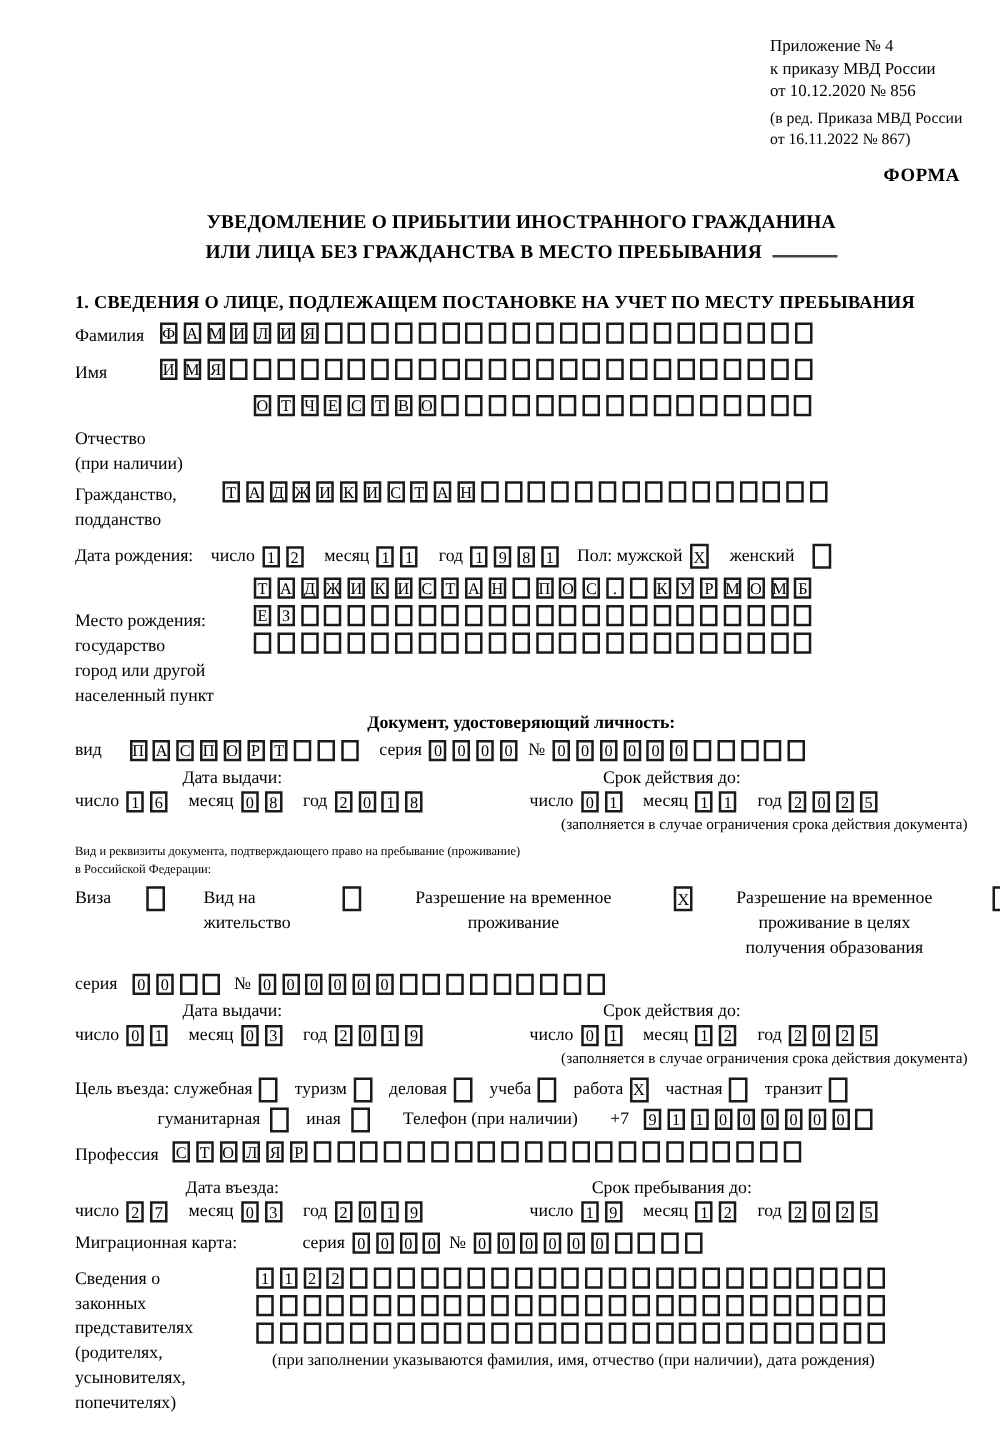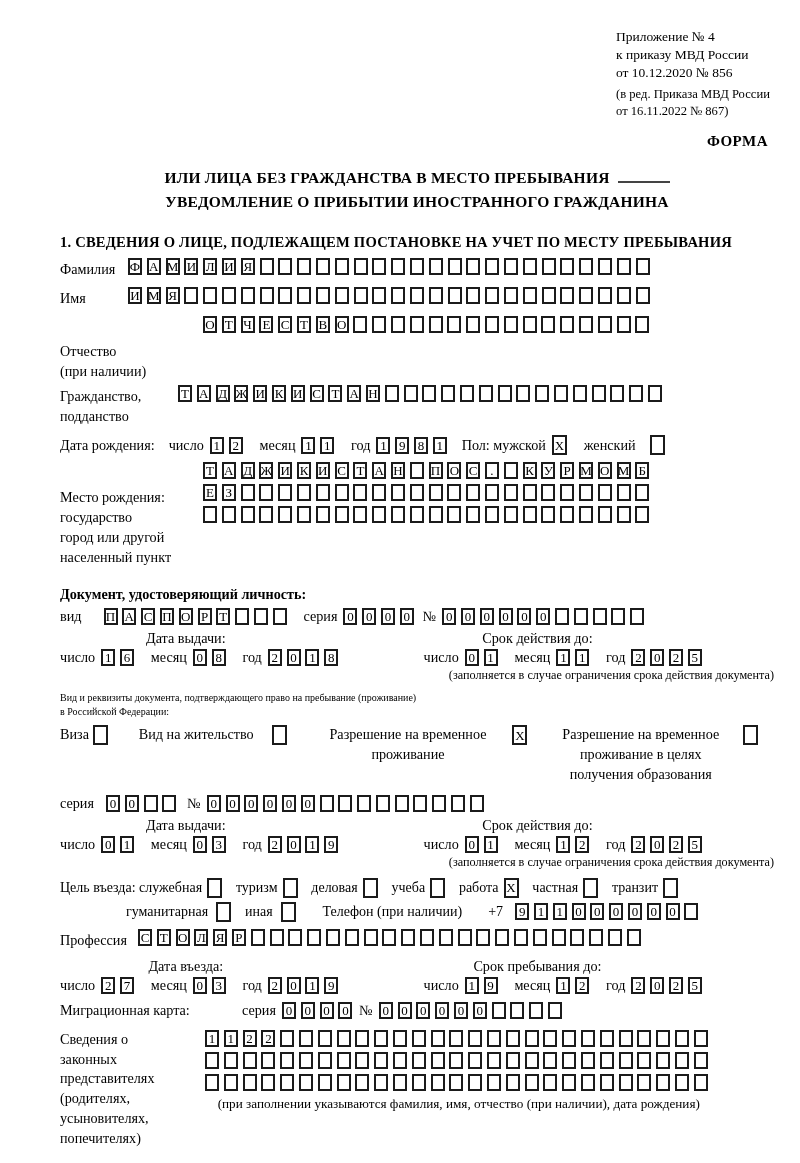--- a/index.html
+++ b/index.html
@@ -44,21 +44,21 @@
   .date-row { display: flex; margin-top: 5px; }
   .dcol1 { width: 47%; }
   .dcol2 { width: 53%; }
   .dtitle { font-size: 14.2px; text-align: center; width: 75%; }
   .dnote { font-size: 12.2px; text-align: right; margin-top: 2px; }
 
   .intro { font-size: 10px; line-height: 1.42; margin-top: 8px; }
 
   
   .permit-row { display: flex; align-items: flex-start; margin-top: 6px; font-size: 14.2px; }
-  .pgrp { display: flex; align-items: flex-start; }
+  .pgrp { display: flex; align-items: flex-start; gap: 24px; }
   .pgrp .txt { line-height: 1.4; }
   .pgrp .center { text-align: center; }
   .w185 { width: 185px; }
 
   
   .purpose-line { display: flex; align-items: center; font-size: 14px; margin-top: 8px; white-space: nowrap; }
   .purpose-line .cells { margin-left: 5px; }
   .pg { margin-left: 9px; display: inline-flex; align-items: center; }
   .purpose2 { margin-left: 66px; margin-top: 4px; }
   .phone-lbl { margin-left: 22px; }
@@ -75,24 +75,24 @@
     <div>к приказу МВД России</div>
     <div>от 10.12.2020 № 856</div>
     <div class="sub">
       <div>(в ред. Приказа МВД России</div>
       <div>от 16.11.2022 № 867)</div>
     </div>
   </div>
   <div class="form-label">ФОРМА</div>
 
   <div class="title">
+    <div>УВЕДОМЛЕНИЕ О ПРИБЫТИИ ИНОСТРАННОГО ГРАЖДАНИНА</div>
     <div>
       <span>ИЛИ ЛИЦА БЕЗ ГРАЖДАНСТВА В МЕСТО ПРЕБЫВАНИЯ</span><span class="blank-line"></span>
     </div>
-    <div>УВЕДОМЛЕНИЕ О ПРИБЫТИИ ИНОСТРАННОГО ГРАЖДАНИНА</div>
   </div>
 
   <div class="section-title">1. СВЕДЕНИЯ О ЛИЦЕ, ПОДЛЕЖАЩЕМ ПОСТАНОВКЕ НА УЧЕТ ПО МЕСТУ ПРЕБЫВАНИЯ</div>
 
   <div class="frow">
     <div class="flabel w68">Фамилия</div>
     <div class="cells">
         <span class="cell">Ф</span>
         <span class="cell">А</span>
         <span class="cell">М</span>
@@ -337,21 +337,21 @@
           <span class="cell"></span>
           <span class="cell"></span>
           <span class="cell"></span>
           <span class="cell"></span>
           <span class="cell"></span>
           <span class="cell"></span>
         </div>
     </div>
   </div>
 
-  <div style="font-weight:bold;font-size:14.2px;margin-top:18px">Документ, удостоверяющий личность:</div>
+  <div style="text-align:center;font-weight:bold;font-size:14.2px;margin-top:2px">Документ, удостоверяющий личность:</div>
 
   <div class="frow dline" style="margin-top:5px">
     <span>вид</span>
     <span class="cells" style="margin-left:22px">
         <span class="cell">П</span>
         <span class="cell">А</span>
         <span class="cell">С</span>
         <span class="cell">П</span>
         <span class="cell">О</span>
         <span class="cell">Р</span>

